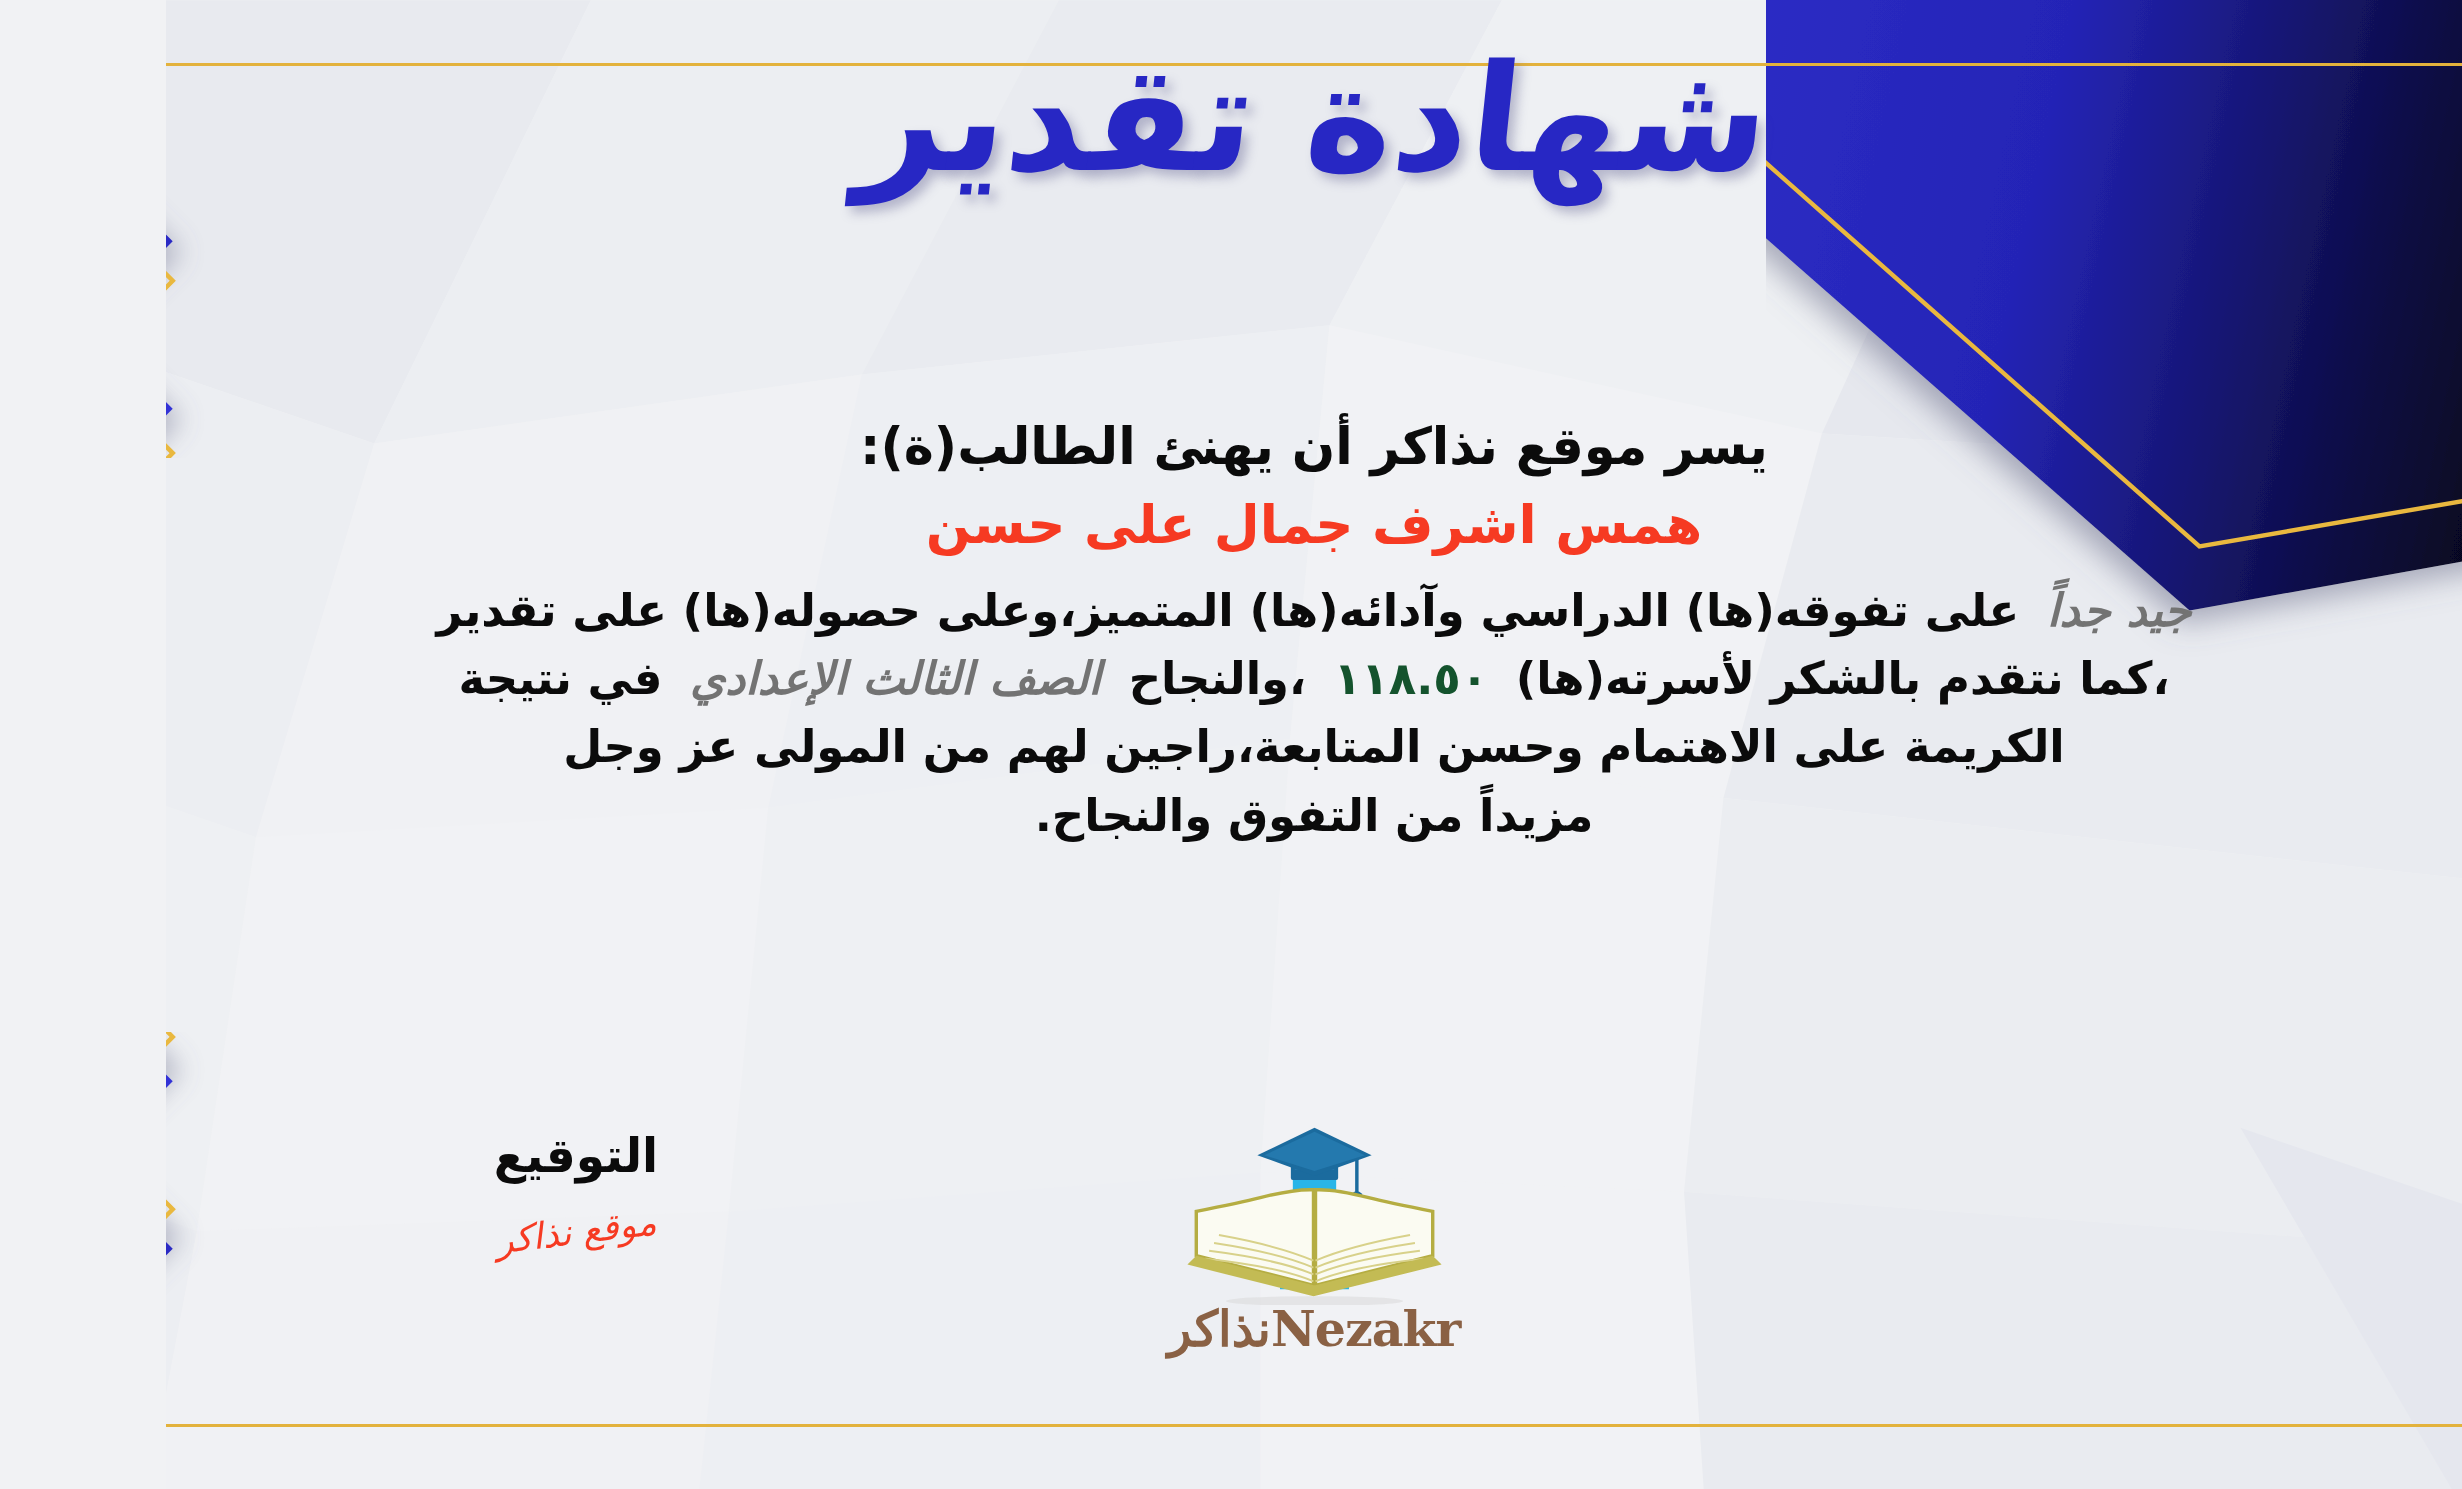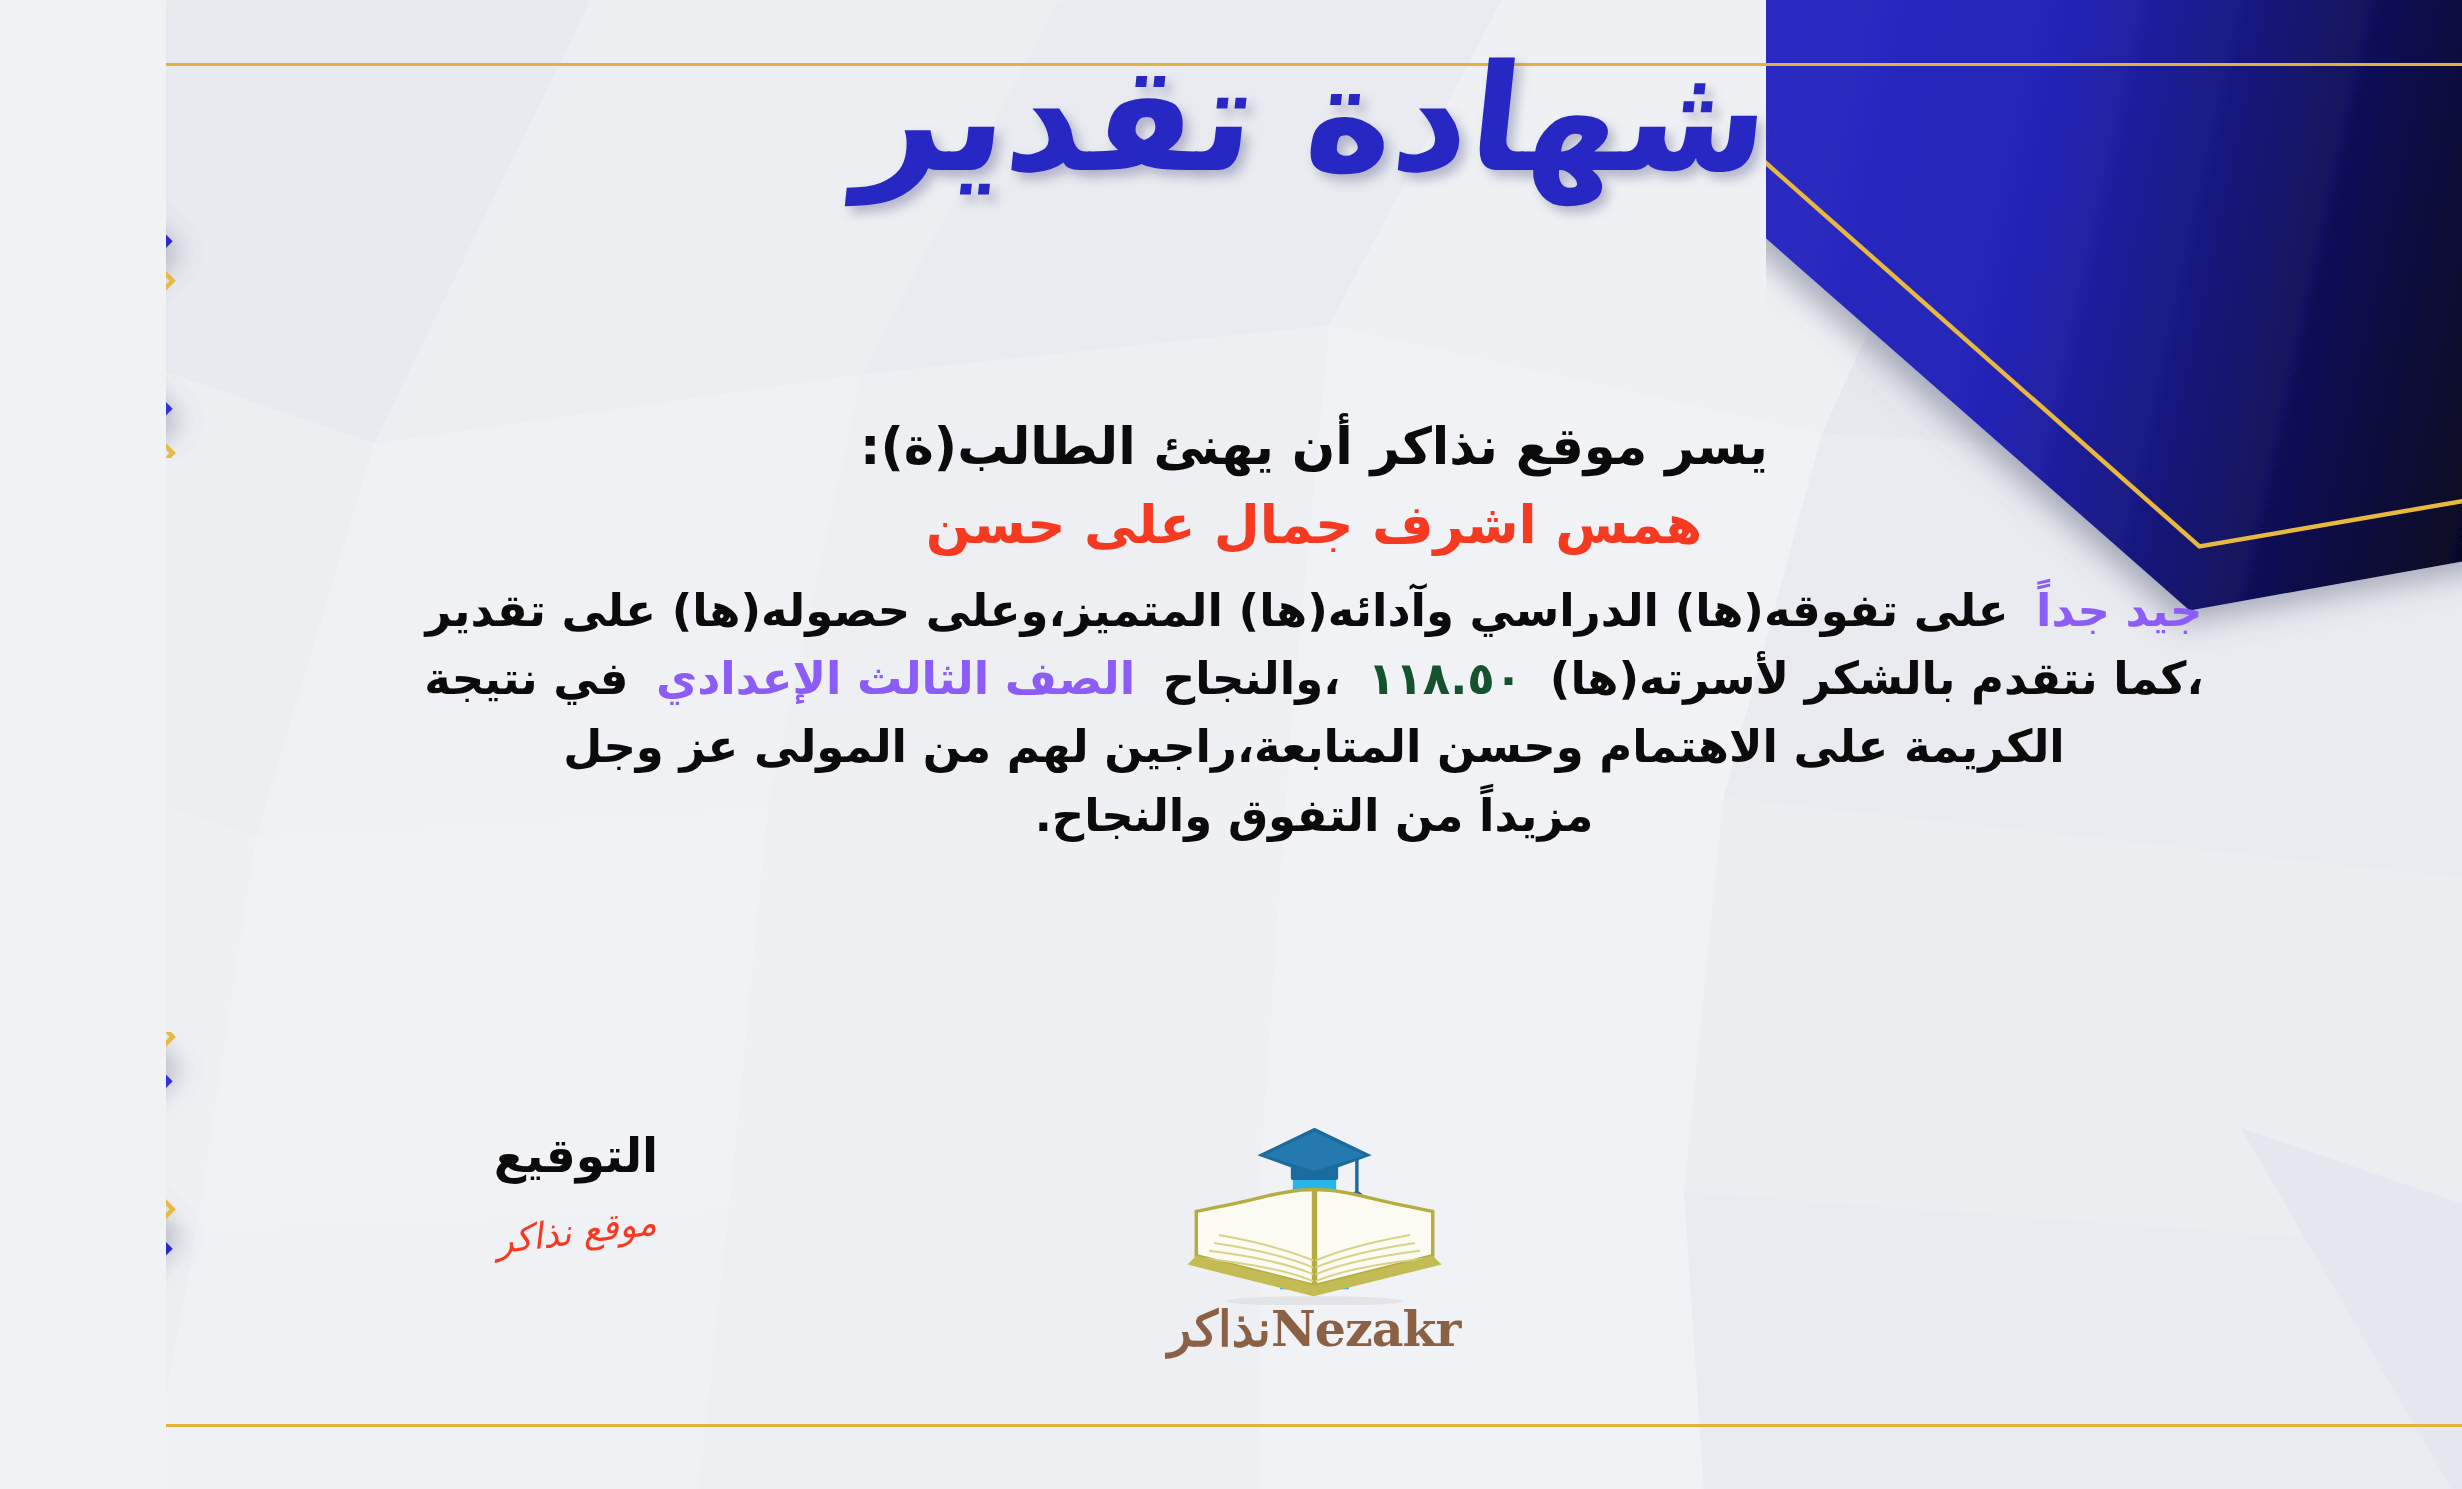--- a/index.html
+++ b/index.html
@@ -44,21 +44,21 @@
     text-align:center;direction:rtl;
   }
   .line{
     font-family:"DejaVu Sans","Liberation Sans",sans-serif;
     color:#0b0b0b;font-weight:700;
     white-space:nowrap;
   }
   .l-intro{font-size:51px;line-height:1.28;margin-bottom:11.8px;}
   .l-name{font-size:53px;line-height:1.3;color:#f63a22;margin-bottom:16.7px;}
   .l-body{font-size:45px;line-height:1.52;}
-  .red{color:#8b5cf6;}
+  .red{color:#737373;font-style:italic;}
   .sp{display:inline-block;width:27.6px;}
   .num{
     font-family:"DejaVu Sans","Liberation Sans",sans-serif;
     color:#14532d;
   }
 
   
   .sign-block{
     position:absolute;left:384px;top:1128px;width:384px;text-align:center;direction:rtl;
   }

